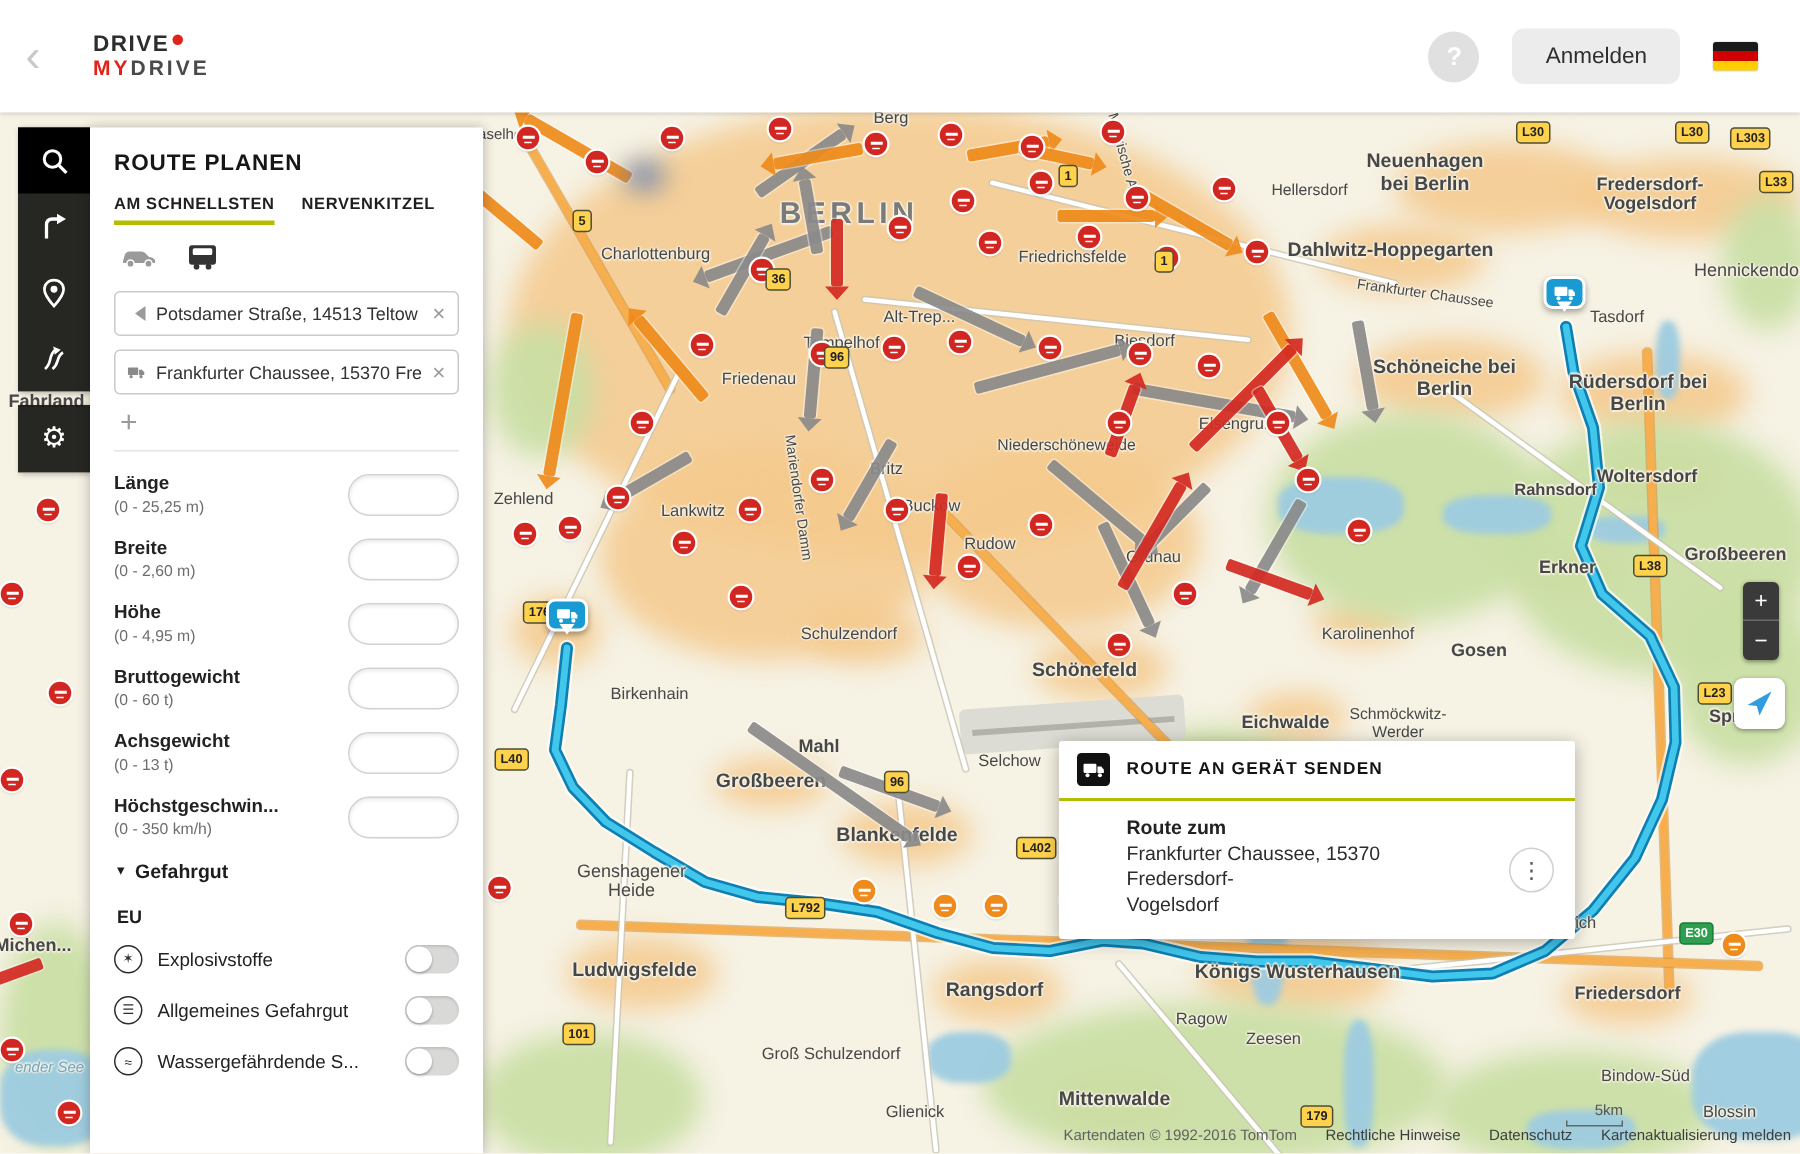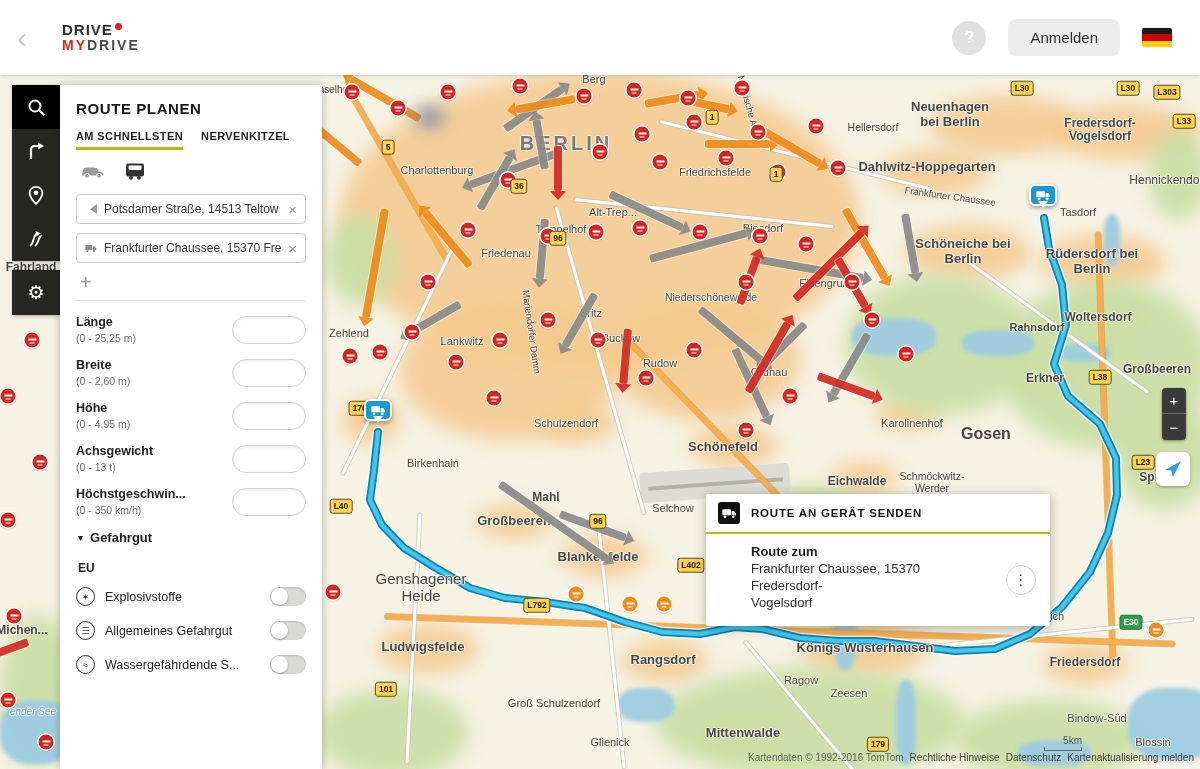--- a/index.html
+++ b/index.html
@@ -71,21 +71,21 @@
   .zoom-ctl { position:absolute; left:1162px; top:388px; width:24px; background:#3a3a3a; border-radius:4px; z-index:25;
               box-shadow:0 1px 3px rgba(0,0,0,.4); overflow:hidden; }
   .zoom-btn { width:24px; height:26px; color:#fff; font-size:15px; display:flex; align-items:center; justify-content:center; cursor:pointer; }
   .zoom-btn:first-child { border-bottom:1px solid rgba(255,255,255,.25); }
   .compass { position:absolute; left:1156px; top:452px; width:34px; height:34px; background:#fff; border-radius:6px; z-index:25;
              box-shadow:0 1px 3px rgba(0,0,0,.35); display:flex; align-items:center; justify-content:center; cursor:pointer; }
 
   
   .scale { position:absolute; left:1044px; top:735px; z-index:25; font-size:10px; color:#555; text-align:right; }
   .scale-bar { width:38px; height:4px; border:1px solid #666; border-top:none; margin-top:1px; }
-  .attrib { position:absolute; right:6px; top:752px; z-index:25; display:flex; gap:6px; font-size:10px; color:#616161; }
+  .attrib { position:absolute; right:6px; top:752px; z-index:25; display:flex; gap:19px; font-size:10px; color:#616161; }
   .attrib .lnk { color:#3d3d3d; cursor:pointer; }
 
   
   .icon-bar { position:absolute; left:12px; top:85px; width:48px; z-index:40; background:rgba(26,26,24,.95);
               box-shadow:1px 1px 4px rgba(0,0,0,.3); }
   .bar-btn { width:48px; height:44px; display:flex; align-items:center; justify-content:center; cursor:pointer; }
   .bar-btn.active { background:#000; }
   .gear-btn { position:absolute; left:12px; top:270px; width:48px; height:45px; z-index:40; background:rgba(26,26,24,.95);
               display:flex; align-items:center; justify-content:center; cursor:pointer; color:#fff; font-size:19px;
               box-shadow:1px 1px 4px rgba(0,0,0,.3); }
@@ -252,31 +252,31 @@
         <div class="place" style="left: 591px; top: 313px; font-size: 11px; font-weight: 400; transform: translate(-50%, -50%) rotate(0deg);">Britz</div>
         <div class="place" style="left: 621px; top: 338px; font-size: 11px; font-weight: 400; transform: translate(-50%, -50%) rotate(0deg);">Buckow</div>
         <div class="place" style="left: 660px; top: 363px; font-size: 11px; font-weight: 400; transform: translate(-50%, -50%) rotate(0deg);">Rudow</div>
         <div class="place" style="left: 711px; top: 298px; font-size: 10.5px; font-weight: 400; transform: translate(-50%, -50%) rotate(0deg);">Niederschöneweide</div>
         <div class="place" style="left: 769px; top: 372px; font-size: 11px; font-weight: 400; transform: translate(-50%, -50%) rotate(0deg);">Grünau</div>
         <div class="place" style="left: 462px; top: 341px; font-size: 11px; font-weight: 400; transform: translate(-50%, -50%) rotate(0deg);">Lankwitz</div>
         <div class="place" style="left: 349px; top: 333px; font-size: 11px; font-weight: 400; transform: translate(-50%, -50%) rotate(0deg);">Zehlend</div>
         <div class="place" style="left: 566px; top: 423px; font-size: 11px; font-weight: 400; transform: translate(-50%, -50%) rotate(0deg);">Schulzendorf</div>
         <div class="place" style="left: 723px; top: 447px; font-size: 13px; font-weight: 700; transform: translate(-50%, -50%) rotate(0deg);">Schönefeld</div>
         <div class="place" style="left: 912px; top: 423px; font-size: 11px; font-weight: 400; transform: translate(-50%, -50%) rotate(0deg);">Karolinenhof</div>
-        <div class="place" style="left: 986px; top: 434px; font-size: 16px; font-weight: 700; transform: translate(-50%, -50%) rotate(0deg);">Gosen</div>
+        <div class="place" style="left: 986px; top: 434px; font-size: 12px; font-weight: 700; transform: translate(-50%, -50%) rotate(0deg);">Gosen</div>
         <div class="place" style="left: 857px; top: 482px; font-size: 12px; font-weight: 700; transform: translate(-50%, -50%) rotate(0deg);">Eichwalde</div>
         <div class="place" style="left: 932px; top: 483px; font-size: 10.5px; font-weight: 400; transform: translate(-50%, -50%) rotate(0deg);">Schmöckwitz-
 Werder</div>
         <div class="place" style="left: 1163px; top: 478px; font-size: 12px; font-weight: 700; transform: translate(-50%, -50%) rotate(0deg);">Spreeau</div>
         <div class="place" style="left: 433px; top: 463px; font-size: 11px; font-weight: 400; transform: translate(-50%, -50%) rotate(0deg);">Birkenhain</div>
         <div class="place" style="left: 546px; top: 498px; font-size: 12px; font-weight: 700; transform: translate(-50%, -50%) rotate(0deg);">Mahl</div>
         <div class="place" style="left: 673px; top: 508px; font-size: 11px; font-weight: 400; transform: translate(-50%, -50%) rotate(0deg);">Selchow</div>
         <div class="place" style="left: 514px; top: 521px; font-size: 13px; font-weight: 700; transform: translate(-50%, -50%) rotate(0deg);">Großbeeren</div>
         <div class="place" style="left: 598px; top: 557px; font-size: 13px; font-weight: 700; transform: translate(-50%, -50%) rotate(0deg);">Blankenfelde</div>
-        <div class="place" style="left: 421px; top: 588px; font-size: 15px; font-weight: 400; transform: translate(-50%, -50%) rotate(0deg);">Genshagener
+        <div class="place" style="left: 421px; top: 588px; font-size: 12px; font-weight: 400; transform: translate(-50%, -50%) rotate(0deg);">Genshagener
 Heide</div>
         <div class="place" style="left: 423px; top: 647px; font-size: 13px; font-weight: 700; transform: translate(-50%, -50%) rotate(0deg);">Ludwigsfelde</div>
         <div class="place" style="left: 663px; top: 660px; font-size: 13px; font-weight: 700; transform: translate(-50%, -50%) rotate(0deg);">Rangsdorf</div>
         <div class="place" style="left: 554px; top: 703px; font-size: 11px; font-weight: 400; transform: translate(-50%, -50%) rotate(0deg);">Groß Schulzendorf</div>
         <div class="place" style="left: 610px; top: 742px; font-size: 11px; font-weight: 400; transform: translate(-50%, -50%) rotate(0deg);">Glienick</div>
         <div class="place" style="left: 743px; top: 733px; font-size: 13px; font-weight: 700; transform: translate(-50%, -50%) rotate(0deg);">Mittenwalde</div>
         <div class="place" style="left: 865px; top: 648px; font-size: 13px; font-weight: 700; transform: translate(-50%, -50%) rotate(0deg);">Königs Wusterhausen</div>
         <div class="place" style="left: 849px; top: 693px; font-size: 11px; font-weight: 400; transform: translate(-50%, -50%) rotate(0deg);">Zeesen</div>
         <div class="place" style="left: 801px; top: 680px; font-size: 11px; font-weight: 400; transform: translate(-50%, -50%) rotate(0deg);">Ragow</div>
         <div class="place" style="left: 878px; top: 597px; font-size: 12px; font-weight: 700; transform: translate(-50%, -50%) rotate(0deg);">Wildau</div>
@@ -565,20 +565,27 @@
       </div>
       <div class="param-row">
         <div>
             <div class="param-label">Höhe</div>
              <div class="param-range">(0 - 4,95 m)</div>
           </div>
         <input class="pill" style="">
       </div>
       <div class="param-row">
         <div>
+            <div class="param-label">Bruttogewicht</div>
+             <div class="param-range">(0 - 60 t)</div>
+          </div>
+        <input class="pill" style="">
+      </div>
+      <div class="param-row">
+        <div>
             <div class="param-label">Achsgewicht</div>
              <div class="param-range">(0 - 13 t)</div>
           </div>
         <input class="pill" style="">
       </div>
       <div class="param-row">
         <div>
             <div class="param-label">Höchstgeschwin...</div>
              <div class="param-range">(0 - 350 km/h)</div>
           </div>

